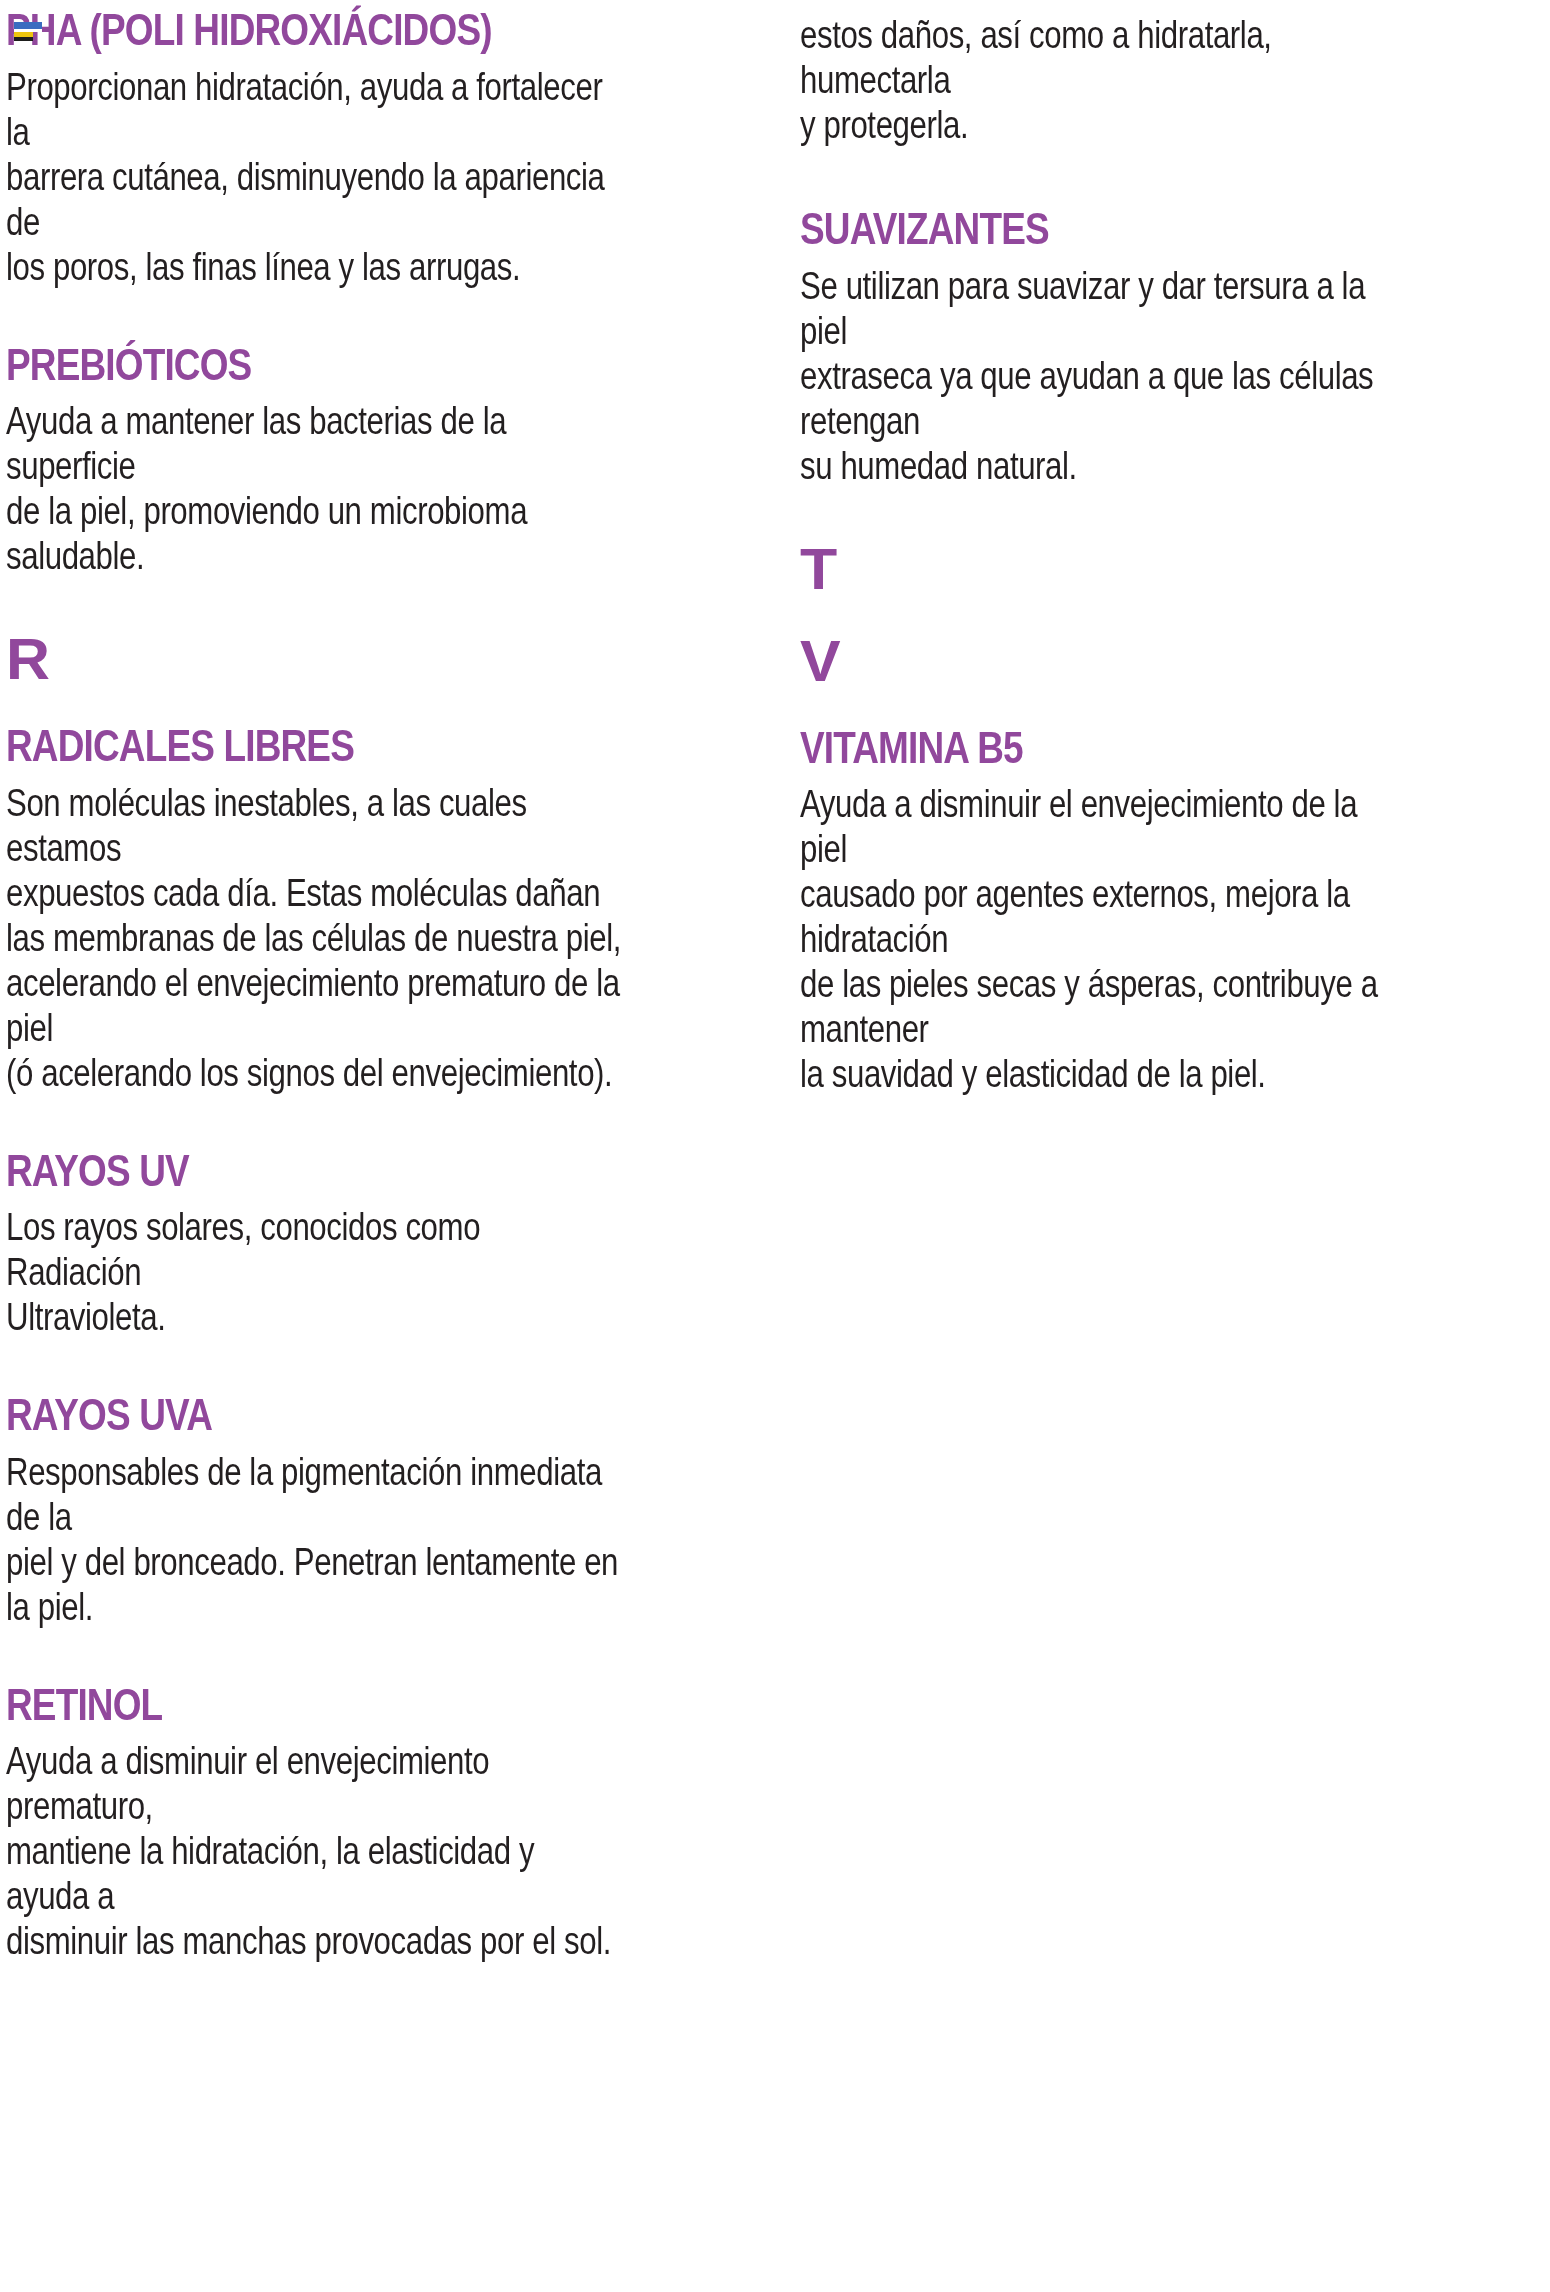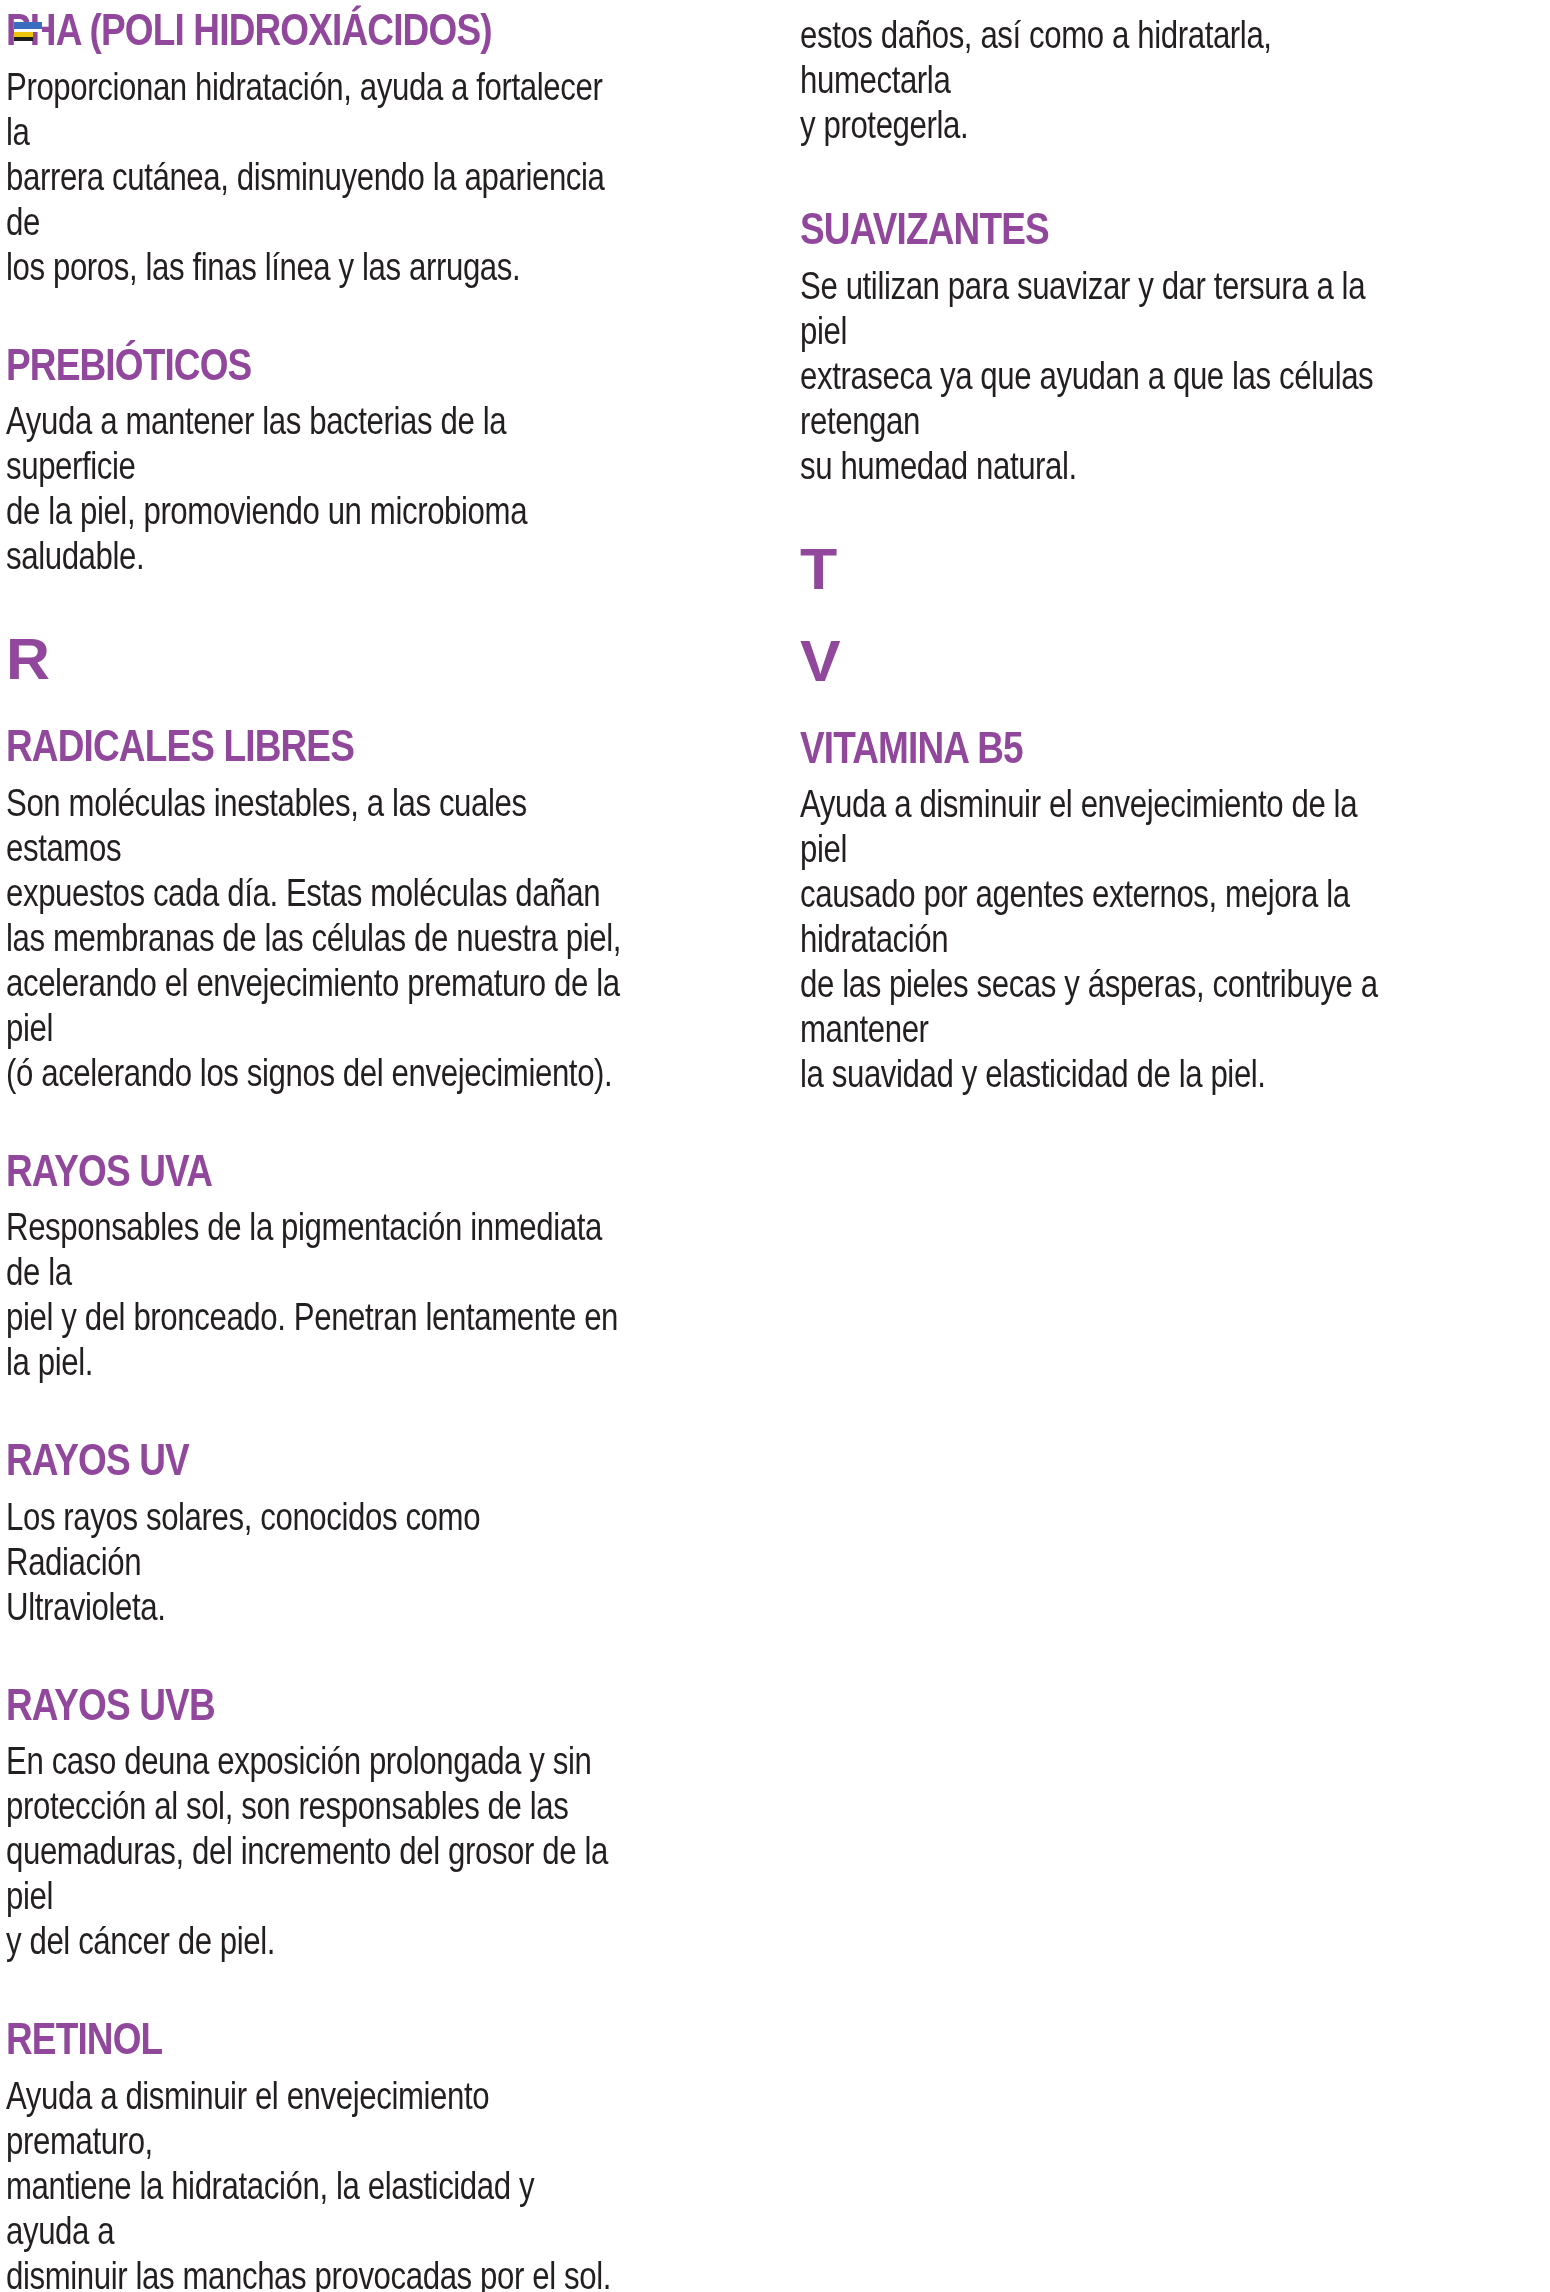--- a/index.html
+++ b/index.html
@@ -88,38 +88,31 @@
     <section class="entry">
       <h3>RADICALES LIBRES</h3>
       <p>Son moléculas inestables, a las cuales estamos
 expuestos cada día. Estas moléculas dañan
 las membranas de las células de nuestra piel,
 acelerando el envejecimiento prematuro de la piel
 (ó acelerando los signos del envejecimiento).</p>
     </section>
 
     <section class="entry">
-      <h3>RAYOS UVA</h3>
-      <p>Responsables de la pigmentación inmediata de la
-piel y del bronceado. Penetran lentamente en la piel.</p>
-    </section>
-
-    <section class="entry">
       <h3>RAYOS UV</h3>
       <p>Los rayos solares, conocidos como Radiación
 Ultravioleta.</p>
     </section>
 
     <section class="entry">
-      <h3>RAYOS UVB</h3>
-      <p>En caso deuna exposición prolongada y sin
-protección al sol, son responsables de las
-quemaduras, del incremento del grosor de la piel
-y del cáncer de piel.</p>
+      <h3>RAYOS UVA</h3>
+      <p>Responsables de la pigmentación inmediata de la
+piel y del bronceado. Penetran lentamente en la piel.</p>
     </section>
+
 
     <section class="entry">
       <h3>RETINOL</h3>
       <p>Ayuda a disminuir el envejecimiento prematuro,
 mantiene la hidratación, la elasticidad y ayuda a
 disminuir las manchas provocadas por el sol.</p>
     </section>
 
   </div>
 

